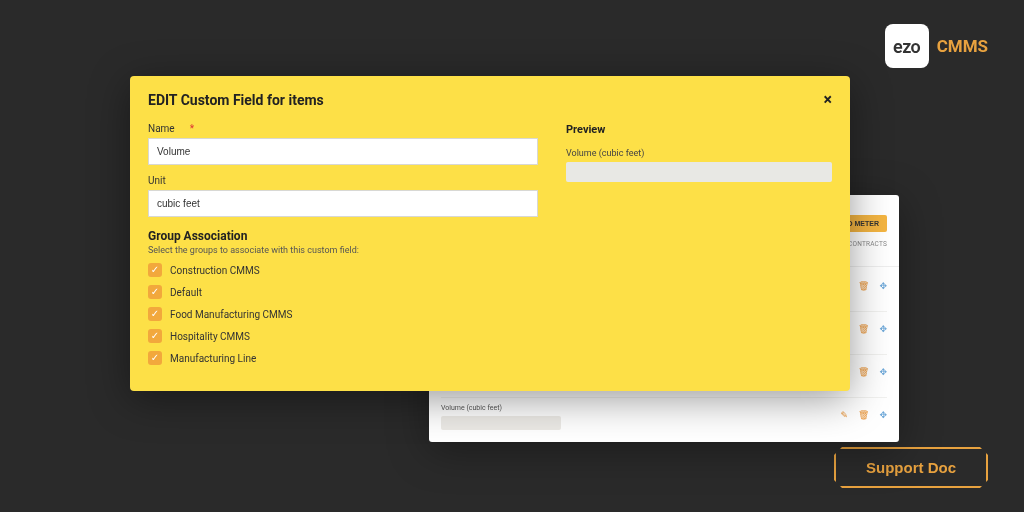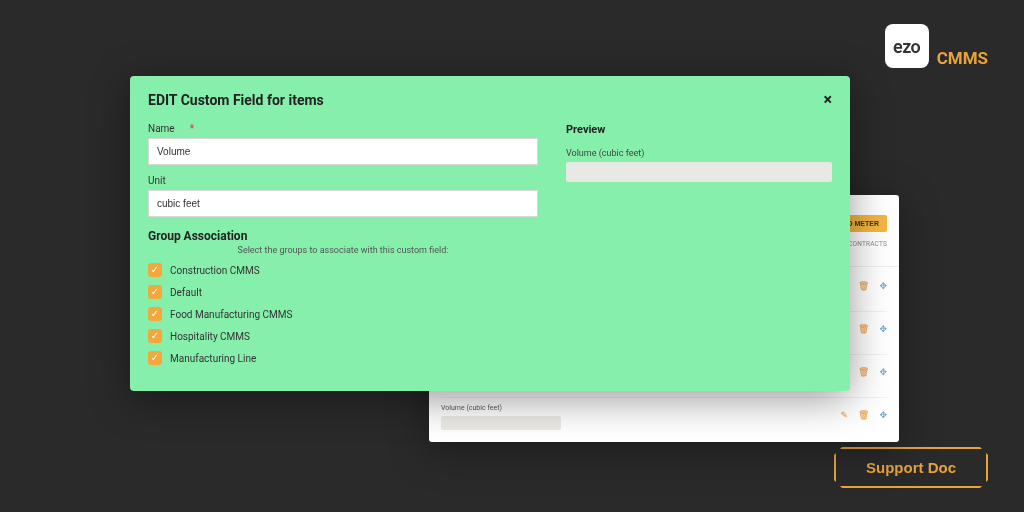--- a/index.html
+++ b/index.html
@@ -9,21 +9,21 @@
     background: #2a2a2a;
     font-family: -apple-system, BlinkMacSystemFont, "Segoe UI", Roboto, sans-serif;
     position: relative;
     overflow: hidden;
   }
   .brand {
     position: absolute;
     top: 24px;
     right: 36px;
     display: flex;
-    align-items: flex-end;
+    align-items: center;
     gap: 8px;
   }
   .brand-logo {
     width: 44px;
     height: 44px;
     background: #fff;
     border-radius: 8px;
     display: flex;
     align-items: center;
     justify-content: center;
@@ -47,21 +47,21 @@
     cursor: pointer;
     clip-path: polygon(8px 0, calc(100% - 8px) 0, 100% 8px, 100% calc(100% - 8px), calc(100% - 8px) 100%, 8px 100%, 0 calc(100% - 8px), 0 8px);
   }
 
   
   .modal {
     position: absolute;
     top: 76px;
     left: 130px;
     width: 720px;
-    background: #86efac;
+    background: #fde047;
     border-radius: 4px;
     box-shadow: 0 8px 40px rgba(0,0,0,0.4);
     padding: 14px 18px 18px;
     z-index: 2;
   }
   .modal-header {
     display: flex;
     justify-content: space-between;
     align-items: center;
     margin-bottom: 14px;
@@ -77,21 +77,21 @@
     width: 100%;
     padding: 7px 8px;
     font-size: 10px;
     border: 1px solid #d8d8d4;
     border-radius: 0;
     background: #fff;
     color: #333;
     margin-bottom: 10px;
   }
   .section-title { font-size: 12px; font-weight: 700; color: #222; margin-top: 2px; margin-bottom: 2px; }
-  .section-sub { font-size: 9px; color: #555; margin-bottom: 8px; text-align: center; }
+  .section-sub { font-size: 9px; color: #555; margin-bottom: 8px; }
   .check-row { display: flex; align-items: center; gap: 8px; margin-bottom: 8px; }
   .check-box {
     width: 14px; height: 14px;
     background: #f2a83c;
     border-radius: 3px;
     display: flex; align-items: center; justify-content: center;
     color: #fff; font-size: 10px; line-height: 1;
     cursor: pointer;
   }
   .check-label { font-size: 10px; color: #333; }

